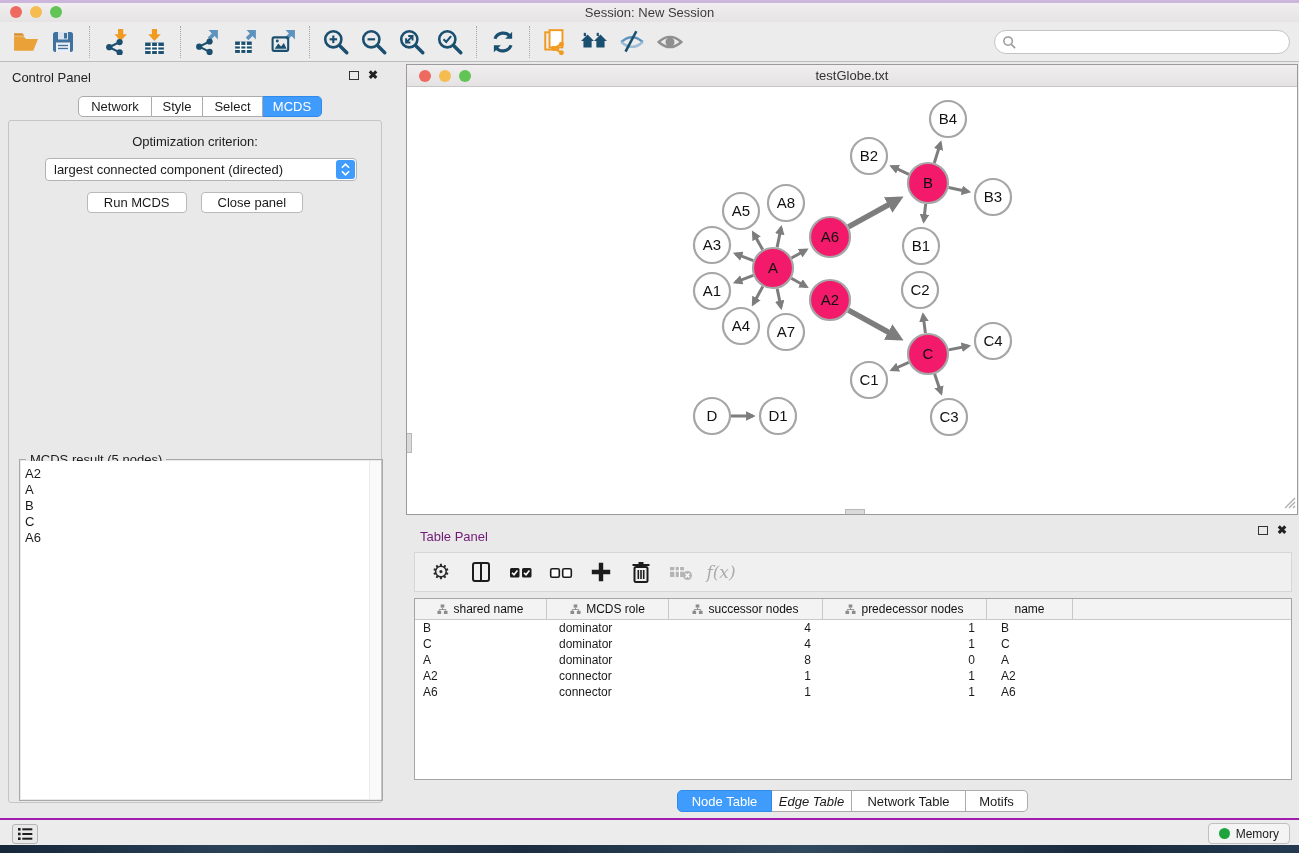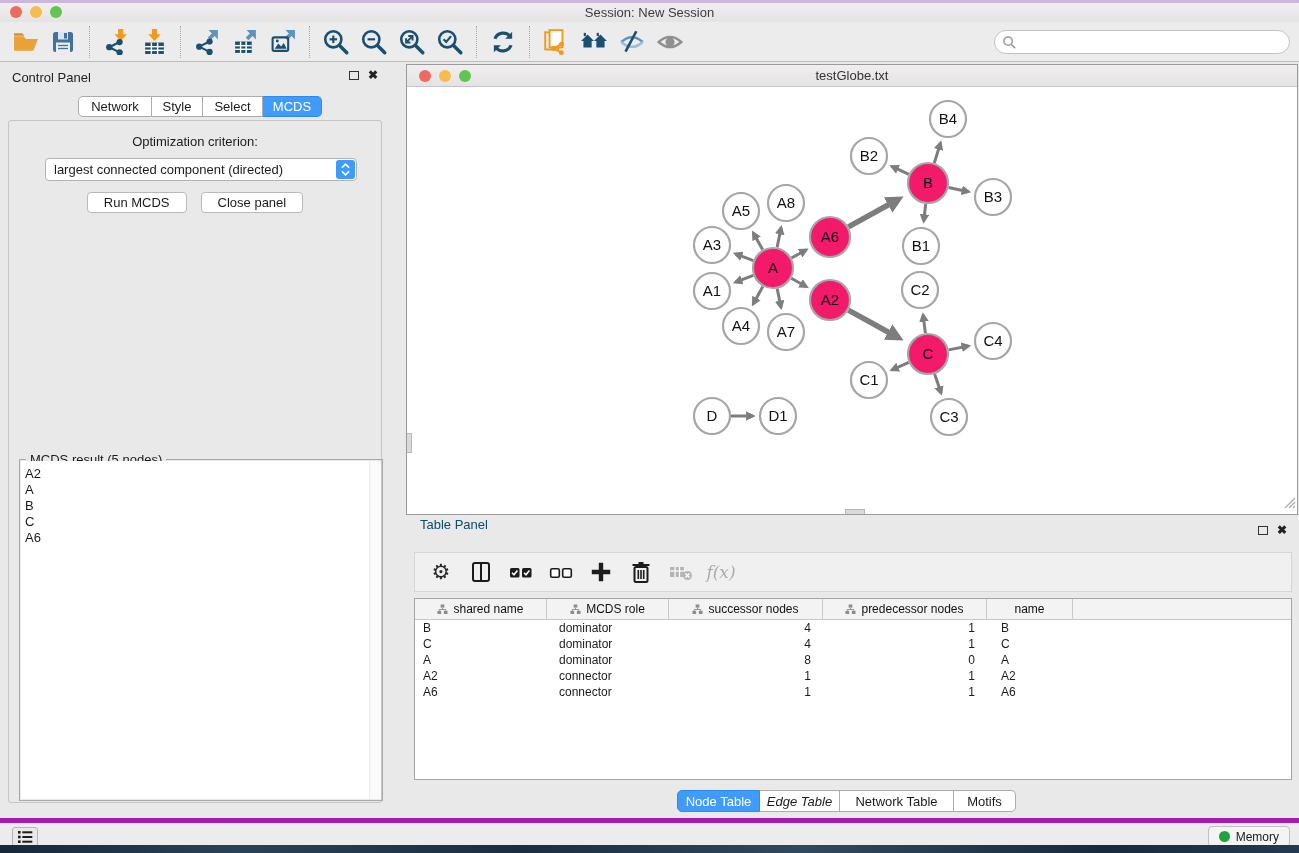--- a/index.html
+++ b/index.html
@@ -67,41 +67,41 @@
   .net-title { text-align:center; line-height:21px; font-size:13px; color:#333; }
   .net-canvas { position:relative; width:890px; height:427px; background:#fff; }
   .grip { position:absolute; right:1px; bottom:1px; }
   .split-v { position:absolute; left:0; top:368px; width:5px; height:20px; background:#DADADA;
              border:1px solid #B8B8B8; border-left:none; }
   .split-h { position:absolute; left:438px; bottom:0; width:20px; height:5px; background:#DADADA;
              border:1px solid #B8B8B8; border-bottom:none; }
 
   
   .tp-header { position:absolute; left:406px; top:515px; width:893px; height:28px; }
-  .tp-title { position:absolute; left:14px; top:2px; font-size:13px; color:#0c4a6e; }
+  .tp-title { position:absolute; left:14px; top:14px; font-size:13px; color:#701a75; }
   .tp-ctrls { right:12px; top:10px; }
   .tp-toolbar { position:absolute; left:414px; top:552px; width:878px; height:40px; background:#F0F0F0;
                 border:1px solid #D6D6D6; display:flex; align-items:center; padding-left:8px; gap:4px; }
   .tp-btn { width:36px; height:32px; display:flex; align-items:center; justify-content:center; }
   .gear-glyph { font-size:21px; color:#2b2b2b; }
   .fx { font-family:"DejaVu Serif", serif; font-style:italic; font-size:17px; color:#ABABAB; }
 
   .data-table { position:absolute; left:414px; top:598px; width:878px; height:182px; background:#fff;
                 border:1px solid #A5A5A5; overflow:hidden; }
   .thead { display:flex; height:21px; background:#F3F3F3; border-bottom:1px solid #C9C9C9; }
   .th { display:flex; align-items:center; justify-content:center; gap:5px; font-size:12px;
         border-right:1px solid #C9C9C9; color:#111; }
   .trow { display:flex; height:16px; align-items:center; }
   .td { font-size:12px; overflow:hidden; white-space:nowrap; }
 
   .bottom-tabs { position:absolute; top:790px; left:677px; display:flex; height:22px; }
 
   
   .statusbar { position:absolute; left:0; top:818px; width:1299px; height:27px; background:#ECECEC;
-               border-top:5px solid #a21caf;text-align:right; }
+               border-top:2px solid #a21caf;text-align:right; }
   .list-btn { position:absolute; left:12px; top:4px; width:26px; height:20px; background:#E9E9E9;
               border:1px solid #B5B5B5; border-radius:3px; display:flex; align-items:center; justify-content:center; }
   .mem-btn { position:absolute; right:9px; top:3px; height:21px; padding:0 10px; background:#F4F4F4;
              border:1px solid #C0C0C0; border-radius:4px; display:flex; align-items:center; gap:6px; font-size:12px; }
   .mem-dot { width:11px; height:11px; border-radius:50%; background:#1FA33C; }
   .wallpaper { position:absolute; left:0; top:845px; width:1299px; height:8px;
                background:linear-gradient(90deg,#16273a,#2a4257 18%,#1b2d41 40%,#31495e 62%,#182a3d 85%,#243a50); }
 </style>
 </head>
 <body>
@@ -587,21 +587,21 @@
           <div class="td" style="width: 132px; padding-left: 8px;">A6</div>
           <div class="td" style="width: 122px; padding-left: 12px;">connector</div>
           <div class="td" style="width: 154px; text-align: right; padding-right: 12px;">1</div>
           <div class="td" style="width: 164px; text-align: right; padding-right: 12px;">1</div>
           <div class="td" style="width: 86px; padding-left: 14px;">A6</div>
         </div>
       </div>
   </div>
 
   <div class="bottom-tabs" id="bottom-tabs">
-      <span class="seg active" style="width: 83px;">Node Table</span>
+      <span class="seg active" style="width: 95px;">Node Table</span>
       <span class="seg" style="width: 80px; font-style: italic;">Edge Table</span>
       <span class="seg" style="width: 114px;">Network Table</span>
       <span class="seg" style="width: 62px;">Motifs</span>
     </div>
 
   <div class="statusbar">
     <span class="list-btn">
       <svg width="16" height="14" viewBox="0 0 16 14">
           <g fill="#1c1c1c">
             <rect x="1" y="1" width="2.6" height="2.6"></rect>

